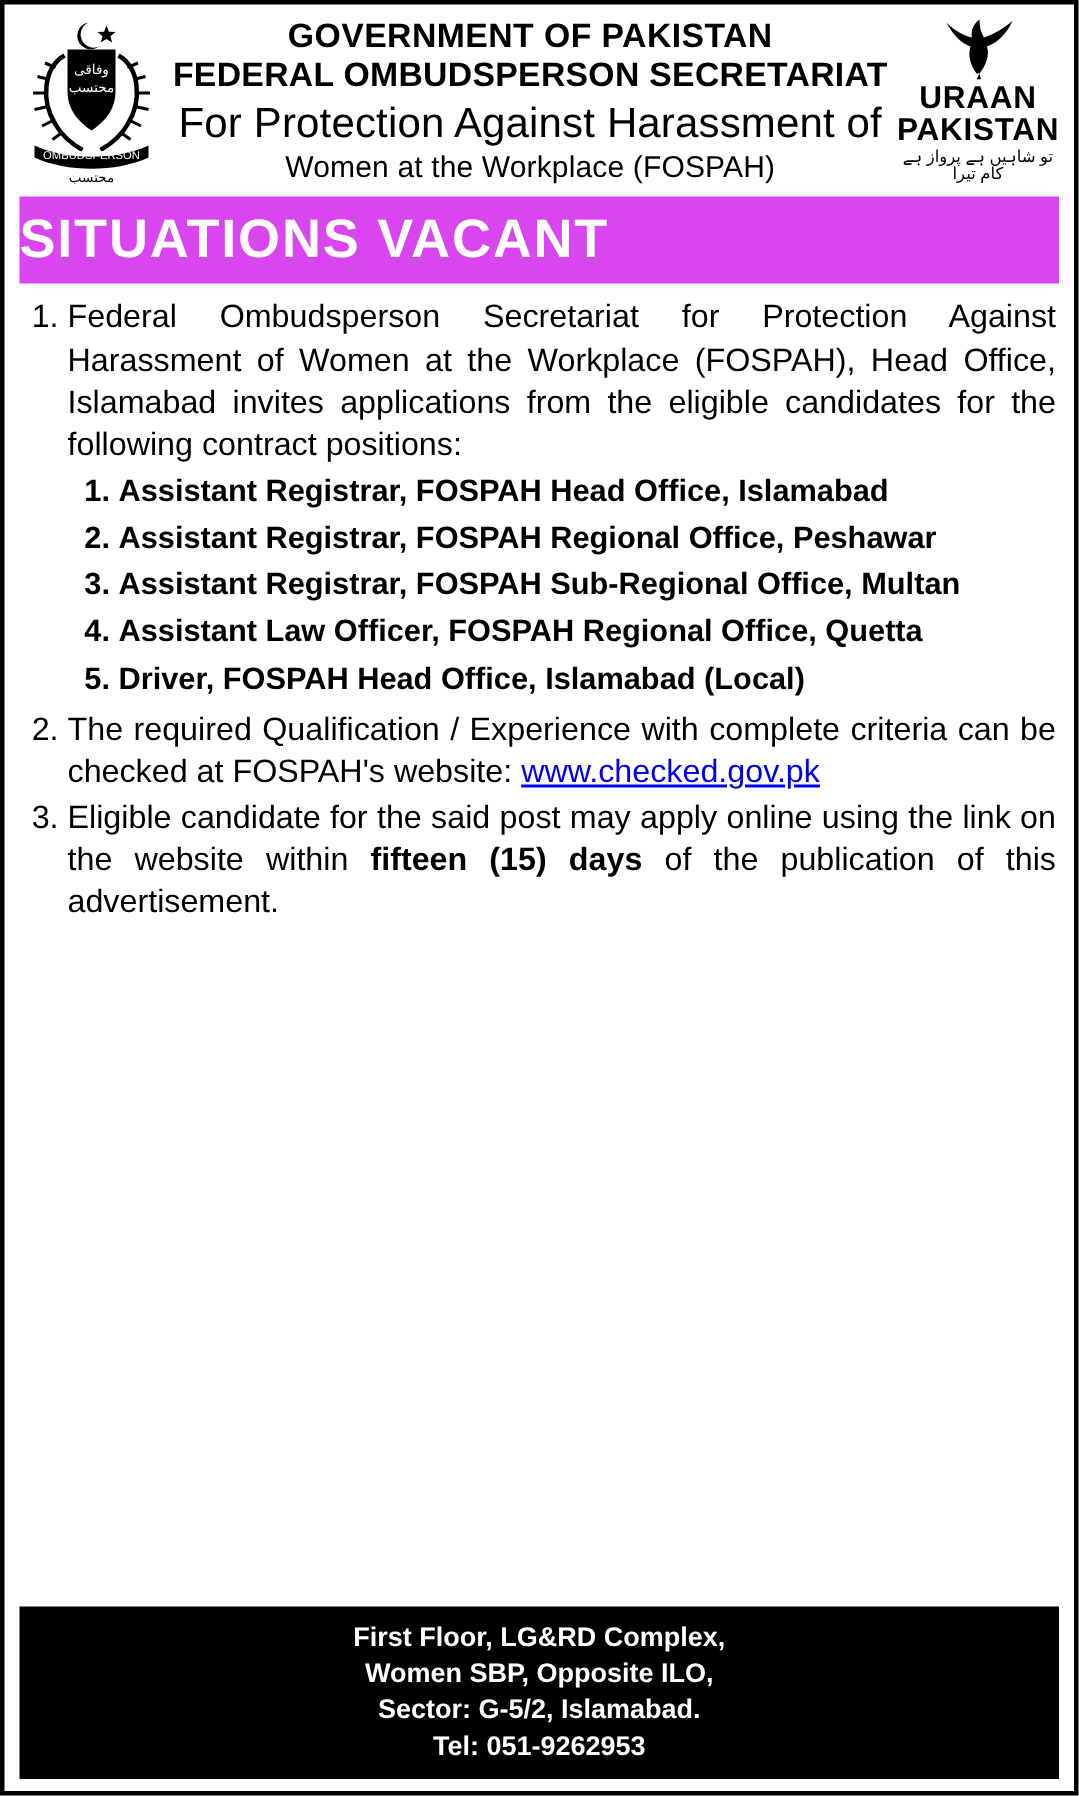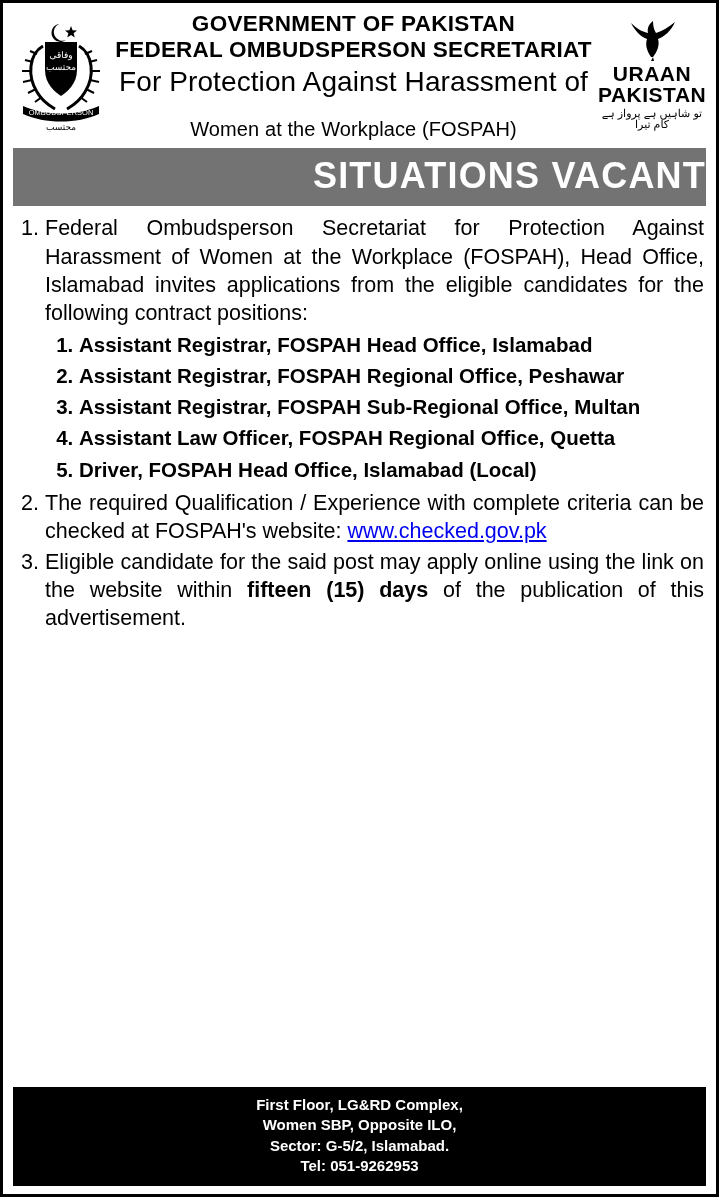--- a/index.html
+++ b/index.html
@@ -58,21 +58,21 @@
     letter-spacing: 0.2px;
     margin-top: 1px;
   }
   .sub-line {
     font-size: 28px;
     margin-top: 4px;
     letter-spacing: 0.1px;
   }
   .sub-line2 {
     font-size: 20px;
-    margin-top: 20px;
+    margin-top: 3px;
     letter-spacing: 0.1px;
   }
 
   .uraan {
     width: 108px;
     flex: 0 0 108px;
     text-align: center;
     line-height: 1.0;
   }
   .uraan-bird { height: 40px; display:flex; align-items:flex-end; justify-content:center;}
@@ -88,23 +88,23 @@
     letter-spacing: 0.5px;
   }
   .uraan-urdu {
     font-size: 11px;
     margin-top: 3px;
     direction: rtl;
   }
 
   
   .banner {
-    background: #737373;
+    background: #d946ef;
     color: #fff;
-    text-align: right;
+    text-align: left;
     margin: 4px 10px 8px 10px;
     padding: 7px 0 9px 0;
     font-weight: bold;
     font-size: 36px;
     letter-spacing: 1.2px;
     font-family: "Liberation Sans", sans-serif;
   }
 
   
   .body-wrap {
@@ -152,21 +152,21 @@
   .footer {
     position: absolute;
     left: 10px;
     right: 10px;
     bottom: 8px;
     background: #000;
     color: #fff;
     text-align: center;
     padding: 8px 0 10px 0;
     font-weight: bold;
-    font-size: 15px;
+    font-size: 18px;
     line-height: 1.35;
   }
   .pid {
     position: absolute;
     left: 12px;
     bottom: 12px;
     color: #000;
     font-size: 19px;
     font-weight: normal;
     z-index: 5;

